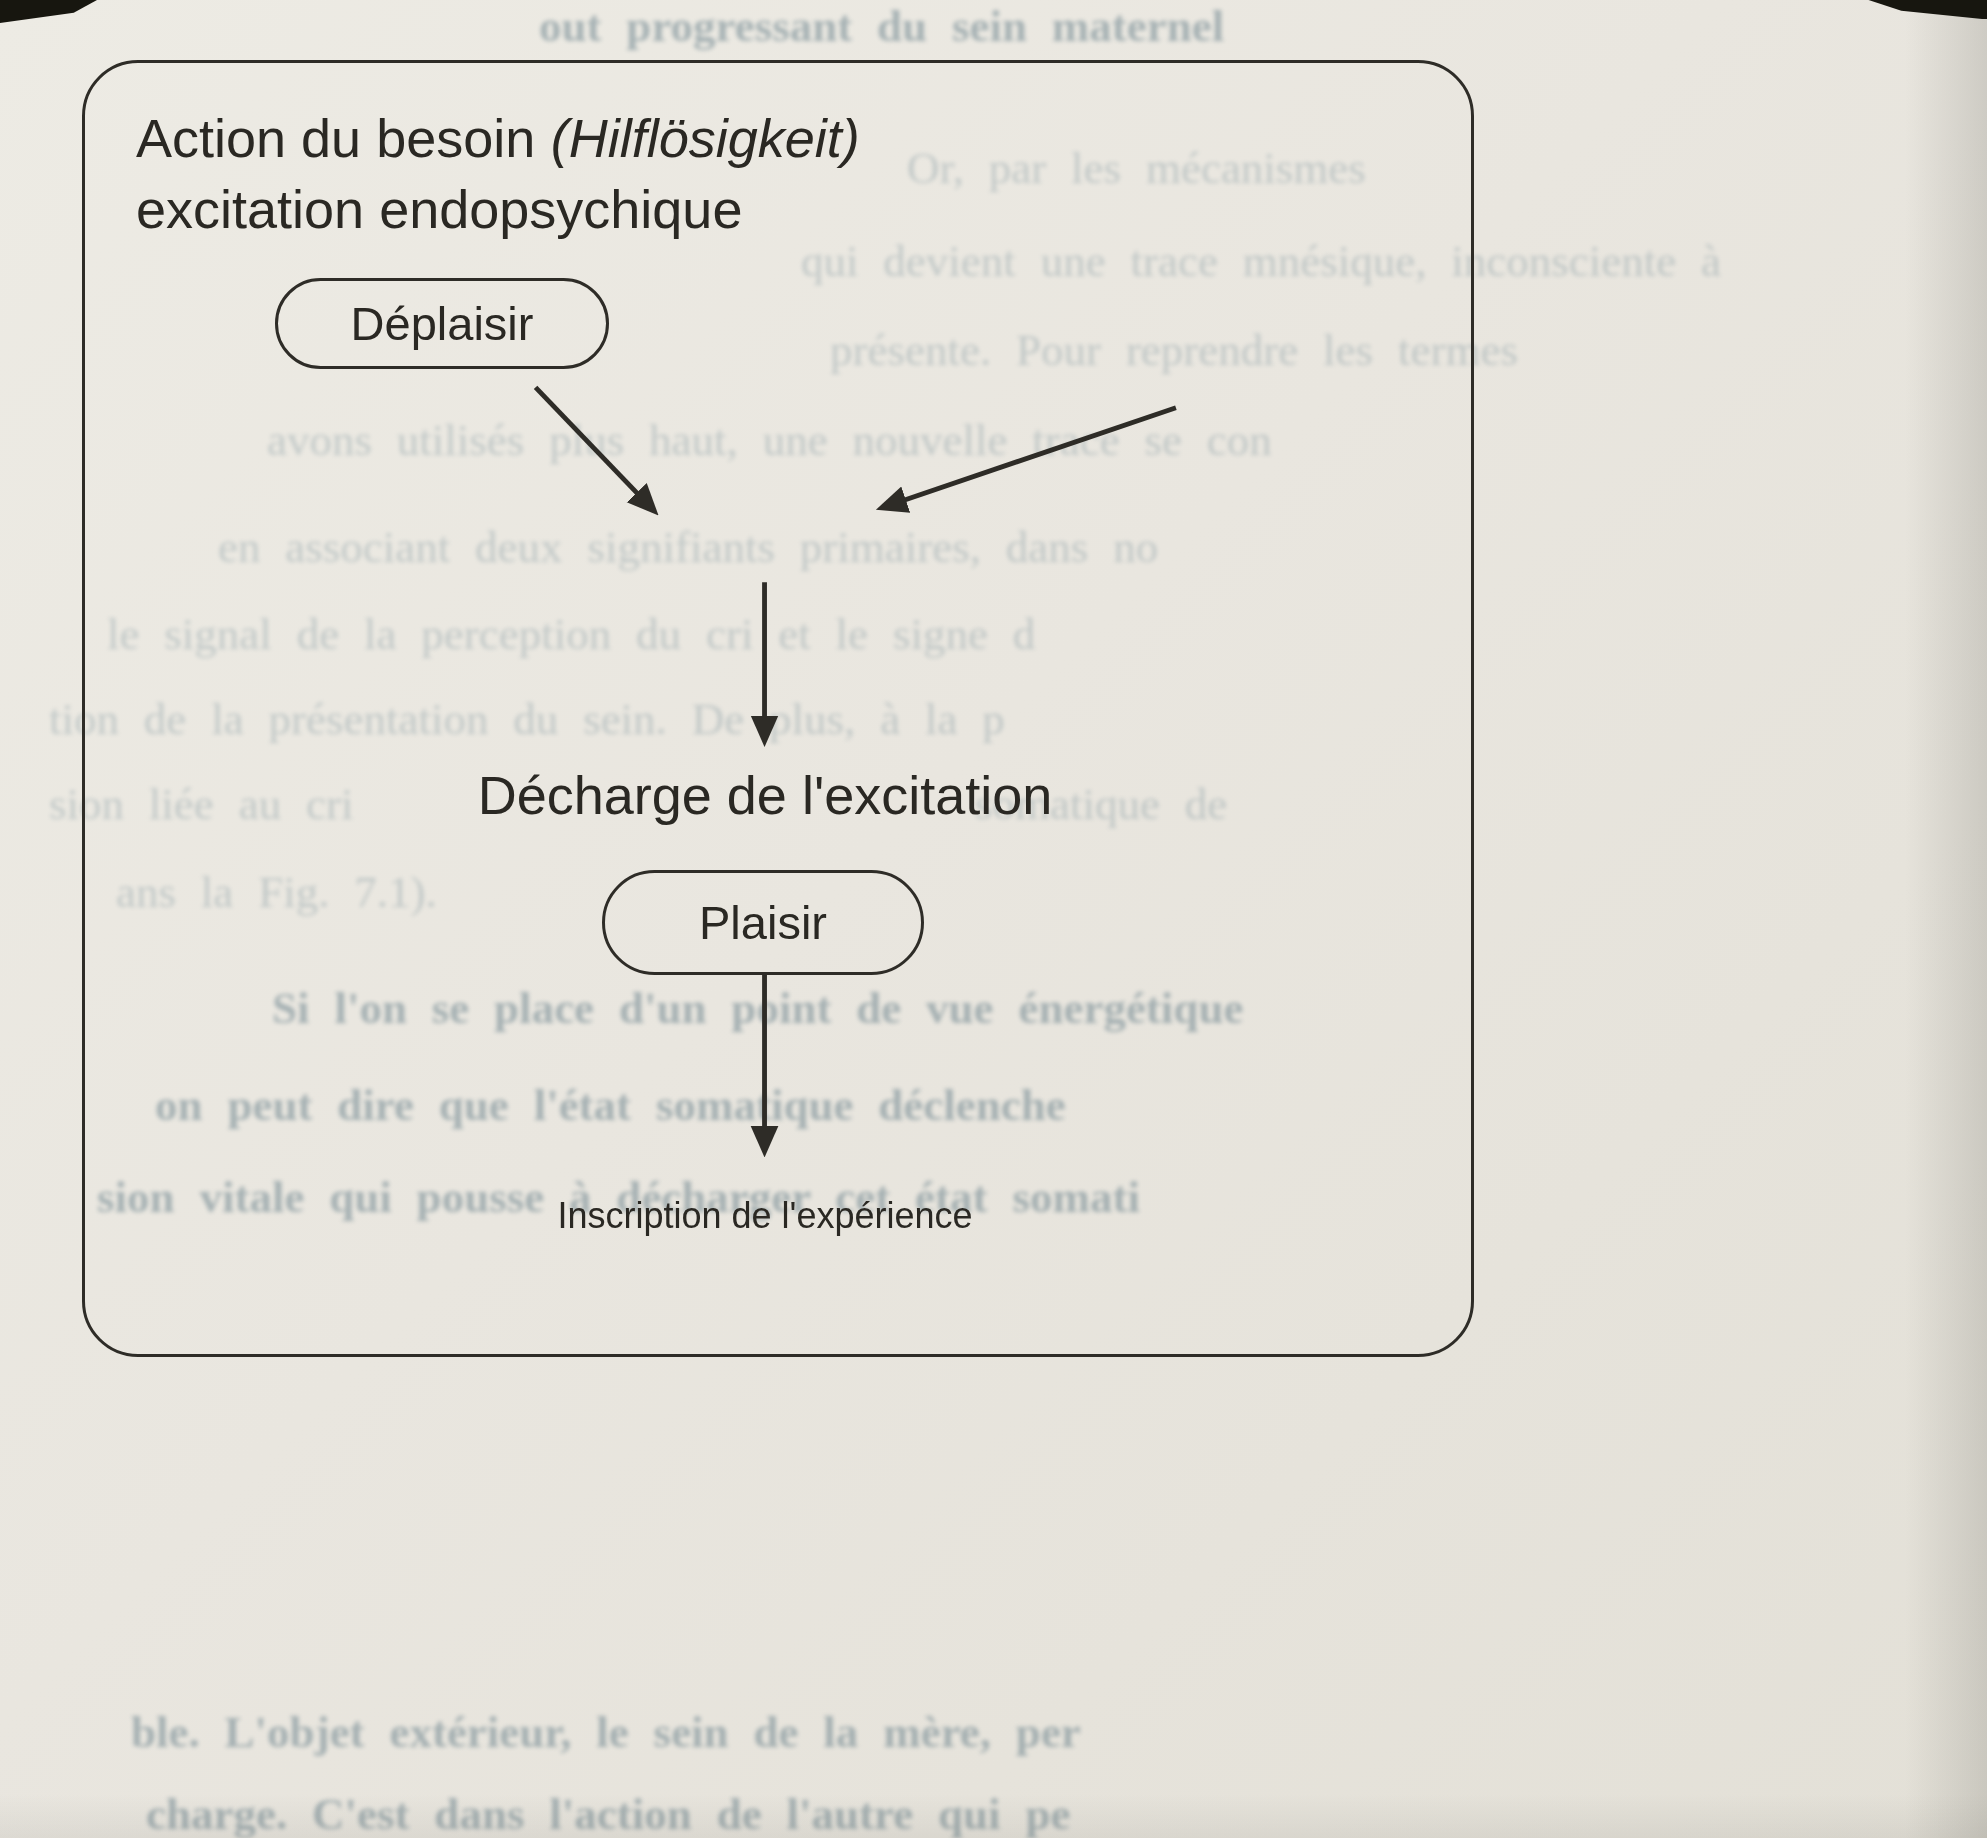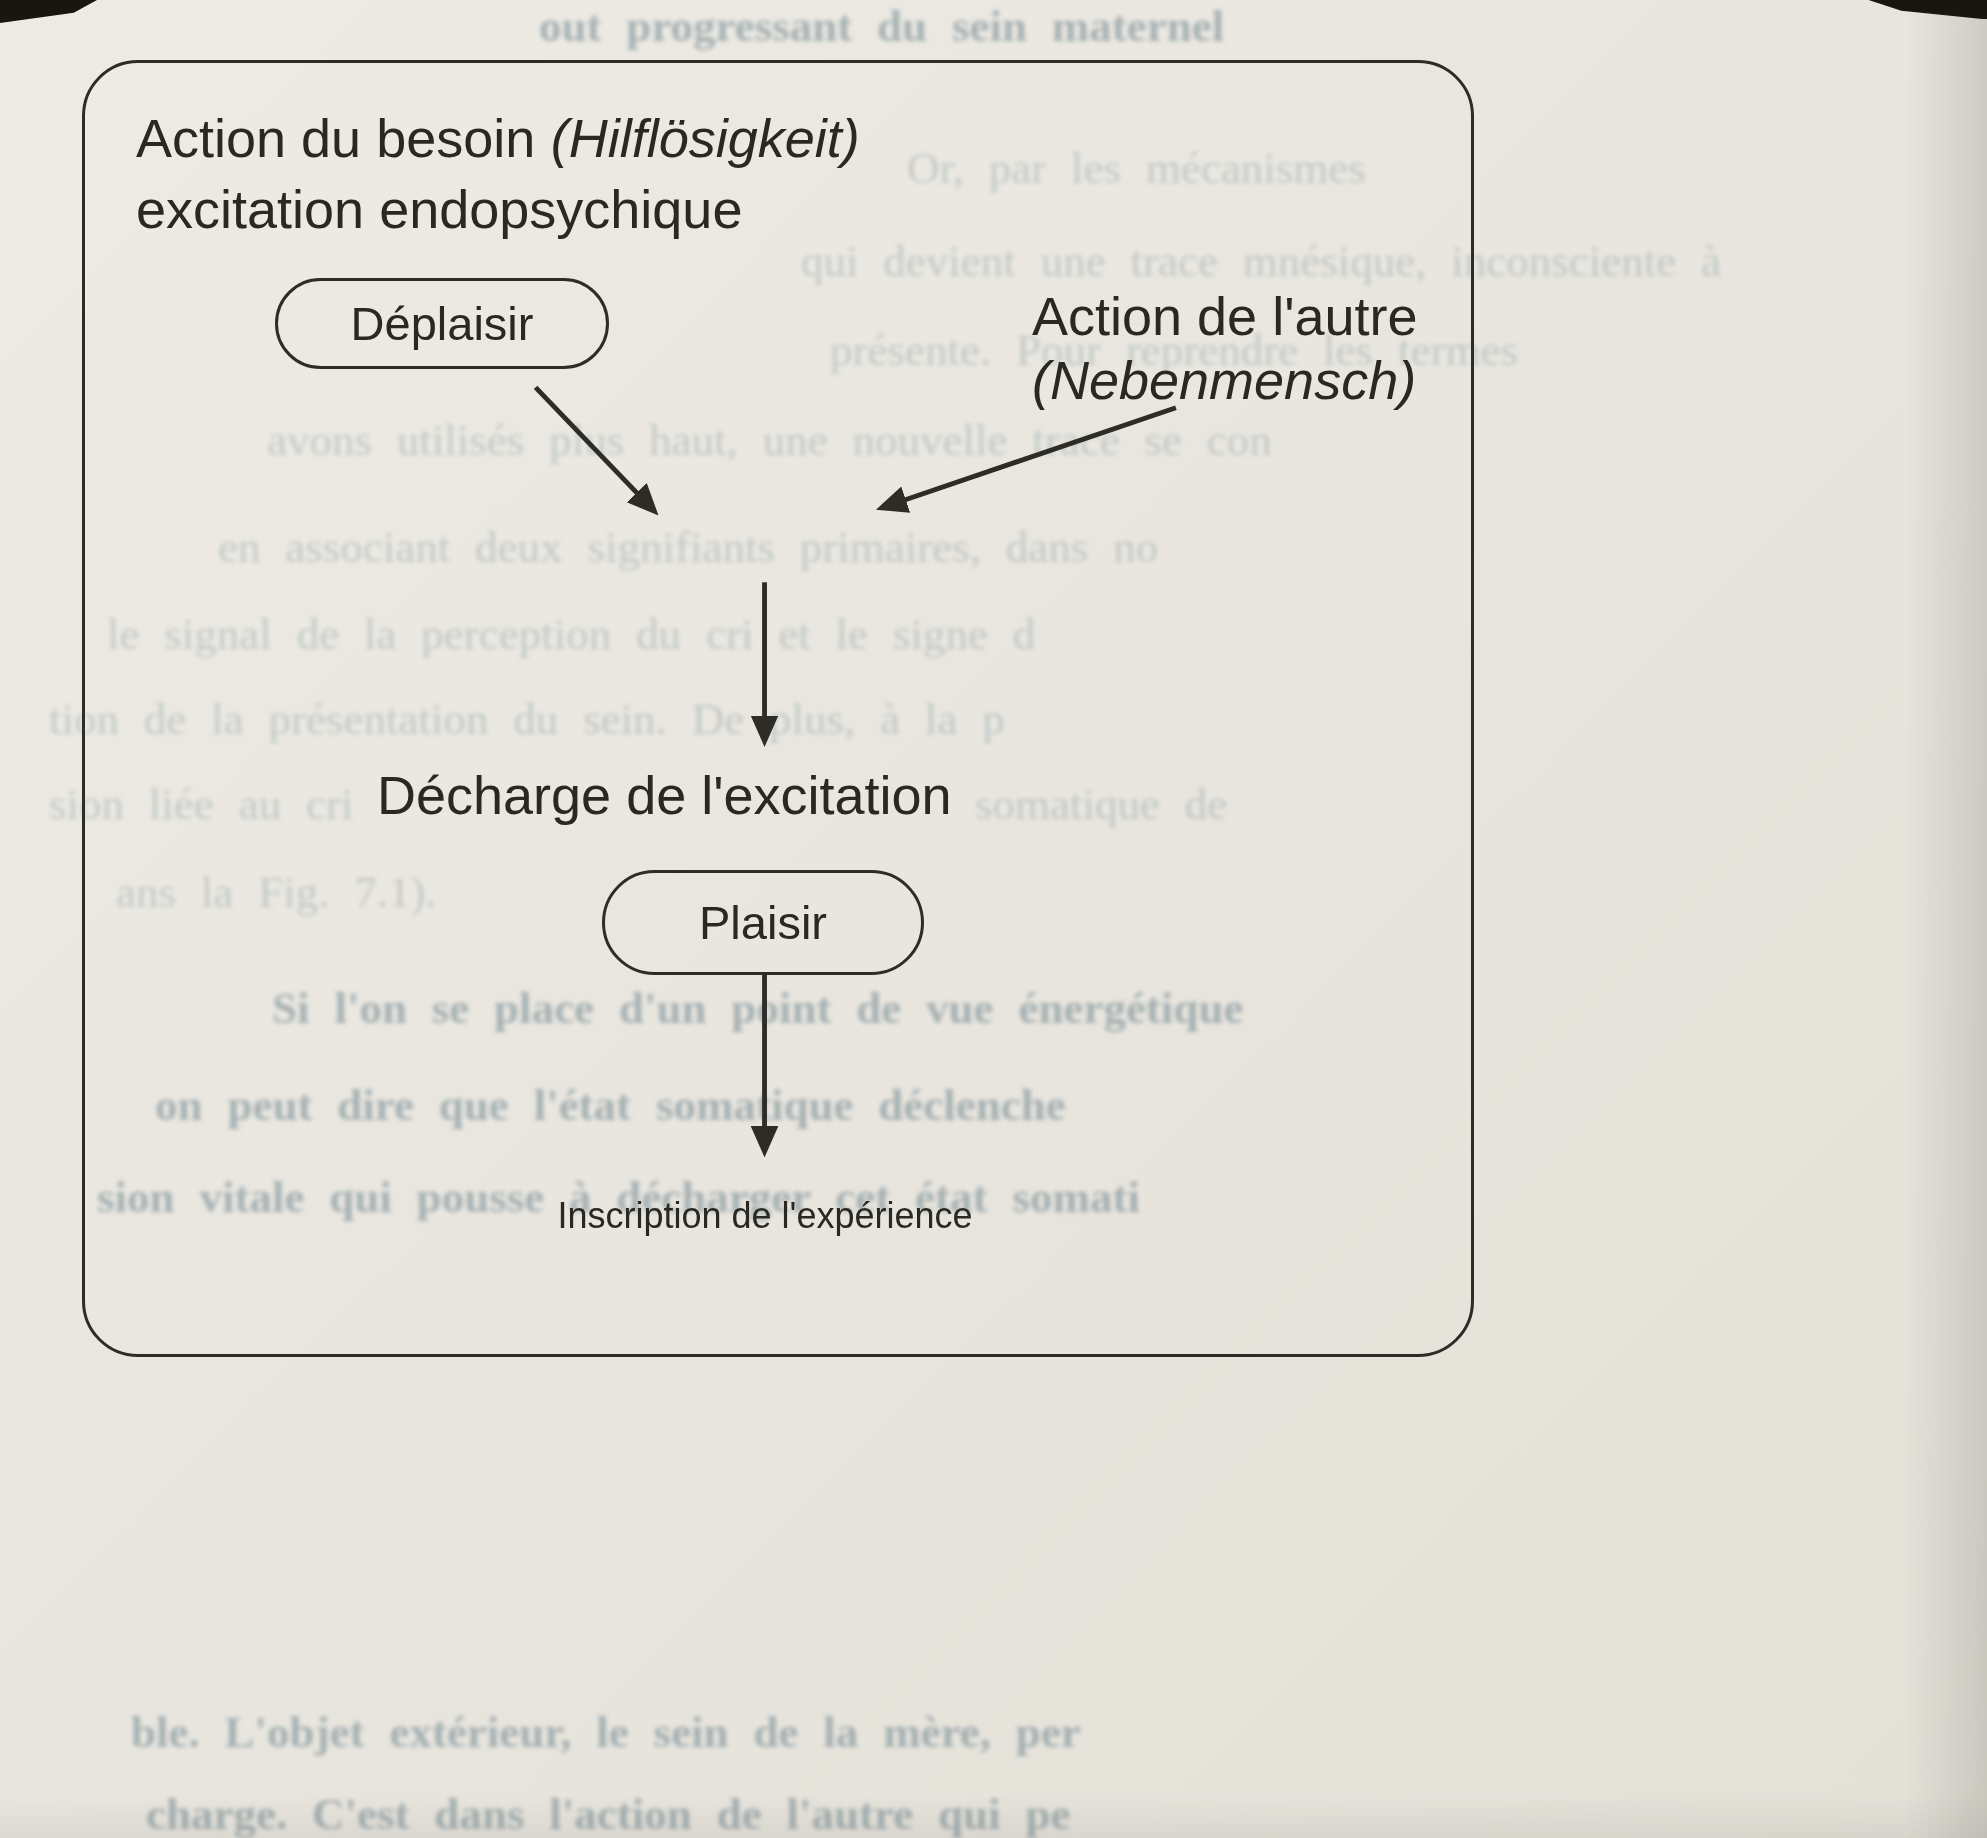--- a/index.html
+++ b/index.html
@@ -41,21 +41,21 @@
     position:absolute; left:82px; top:60px; width:1386px; height:1291px;
     border:3.9px solid #2e2c27; border-radius:56px; z-index:10;
   }
   .arrows { position:absolute; inset:0; z-index:11; pointer-events:none; }
 
   .label { position:absolute; z-index:12; font-size:54px; line-height:1.32; }
   .it { font-style:italic; }
   .tension { left:136px; top:103px; }
   .tension .it { margin-left:15.5px; }
   .action  { left:1032px; top:285px; line-height:1.18; }
-  .decharge { left:377px; top:760px; width:776px; }
+  .decharge { left:377px; top:760px; width:776px; text-align:center; }
   .inscription { left:377px; top:1192px; width:776px; text-align:center; font-size:36px; }
 
   .pill {
     position:absolute; z-index:12;
     border:3.9px solid #2e2c27; border-radius:58px;
     display:flex; align-items:center; justify-content:center;
     font-size:47px;
   }
   .pill-deplaisir { left:275px; top:278px; width:328px; height:85px; }
   .pill-plaisir   { left:602px; top:870px; width:316px; height:99px; }
@@ -105,24 +105,20 @@
 
   <div class="label tension">
     <span>Action du besoin</span><span class="it">(Hilflösigkeit)</span><br>
     <span>excitation endopsychique</span>
   </div>
 
   <div class="pill pill-deplaisir">
     <span>Déplaisir</span>
   </div>
 
-  <div class="label action">
-    <span>Action de l'autre</span><br>
-    <span class="it">(Nebenmensch)</span>
-  </div>
 
   <div class="label decharge">Décharge de l'excitation</div>
 
   <div class="pill pill-plaisir">
     <span>Plaisir</span>
   </div>
 
   <div class="label inscription">Inscription de l'expérience</div>
 
 </div>

